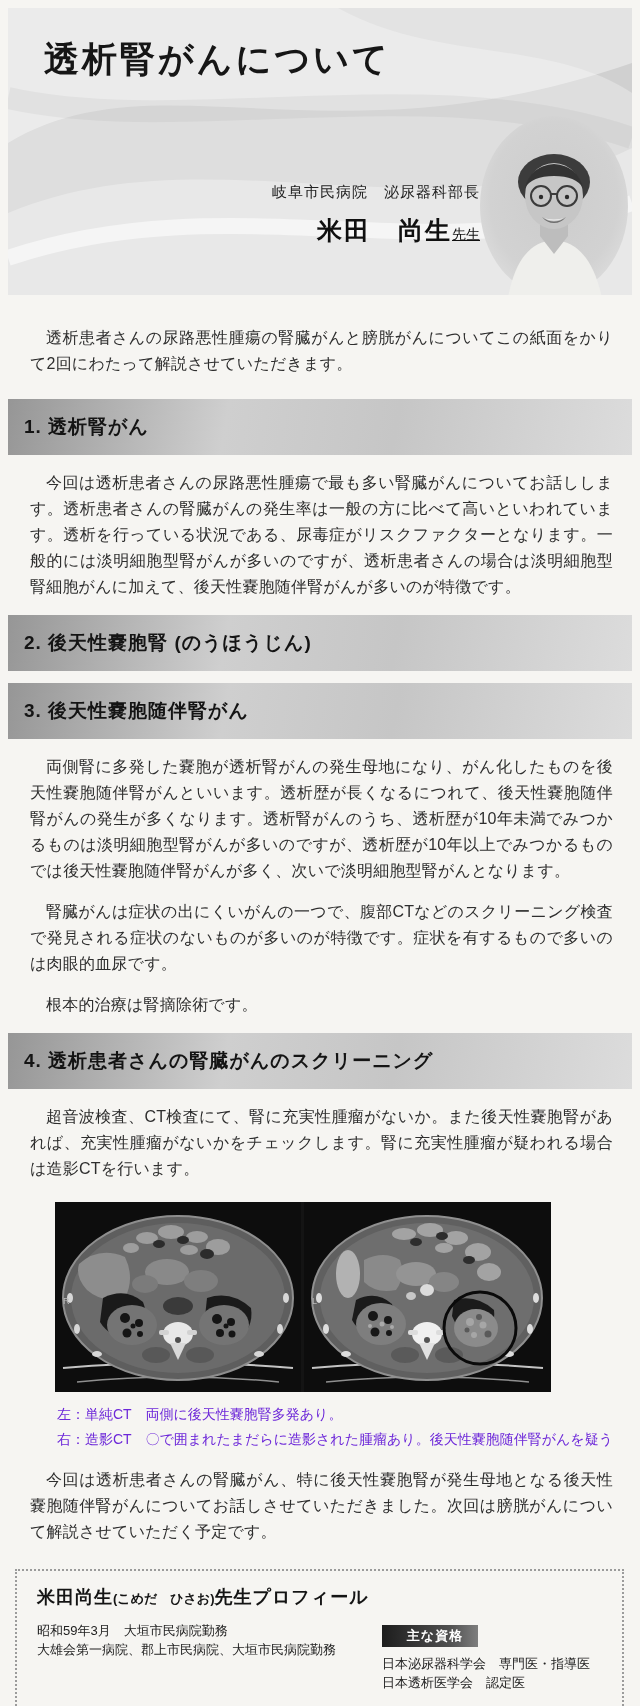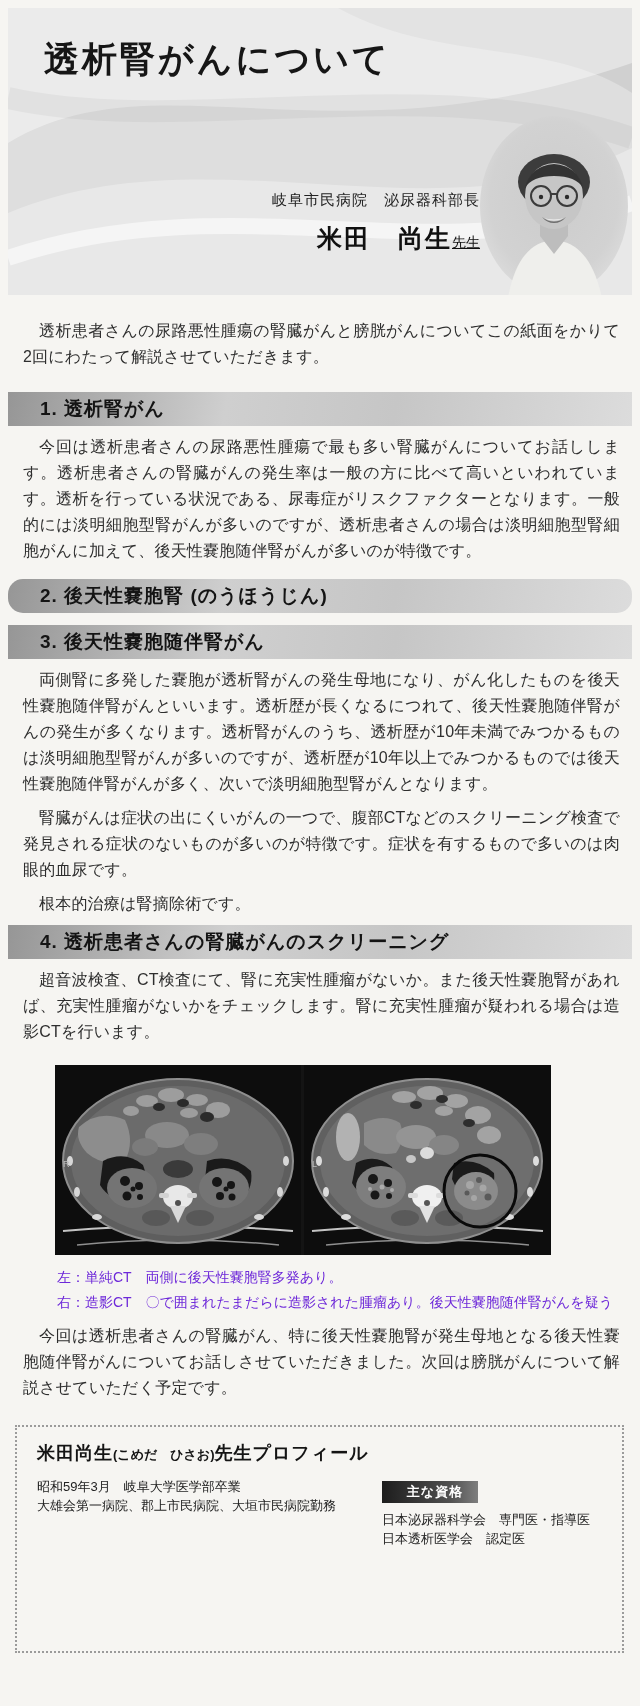--- a/index.html
+++ b/index.html
@@ -15,42 +15,42 @@
   
   .hero{
     position:absolute;left:8px;top:8px;width:624px;height:287px;
     background:#d946ef;overflow:hidden;
   }
   .hero svg.waves{position:absolute;left:0;top:0;}
   .hero-title{
     position:absolute;left:36px;top:28px;
     font-size:35px;font-weight:bold;color:#161616;letter-spacing:3px;
   }
-  .byline{position:absolute;right:152px;top:183px;text-align:right;margin-left:12px;}
+  .byline{position:absolute;right:152px;top:175px;text-align:right;margin-left:12px;}
   .affiliation{font-size:15px;color:#222;letter-spacing:1px;}
   .doctor{margin-top:12px;font-size:25px;font-weight:600;color:#101010;letter-spacing:2px;}
   .doctor .suffix{font-size:14px;font-weight:normal;letter-spacing:0;text-decoration:underline;}
   .portrait{position:absolute;right:2px;top:106px;width:152px;height:184px;}
 
   
   .content{position:absolute;left:15px;top:310px;width:613px;}
   p.body{
-    margin:8px;font-size:16px;line-height:26px;color:#2e2e2e;
+    margin:15px;font-size:16px;line-height:26px;color:#2e2e2e;
     text-align:justify;text-indent:16px;letter-spacing:0.2px;
   }
   .section-bar{
-    height:34px;width:624px;margin-left:-7px;box-sizing:border-box;
+    height:56px;width:624px;margin-left:-7px;box-sizing:border-box;
     background:linear-gradient(100deg,#969696 0%,#cfcfcf 35%,#c6c6c6 62%,#dcdcdc 100%);
-    display:flex;align-items:center;padding-left:32px;
+    display:flex;align-items:center;padding-left:16px;
     font-size:19px;font-weight:bold;color:#141414;letter-spacing:1px;
   }
   .mt-intro{margin-top:0;}
   .mt-bar1{margin-top:22px;}
   .mt-para{margin-top:9px;}
-  .mt-bar2{margin-top:15px;border-radius:15px;}
+  .mt-bar2{margin-top:15px;}
   .mt-bar3{margin-top:12px;}
   .mt-bar4{margin-top:7px;}
 
   
   .figure{
     margin:20px 0 0 40px;width:496px;height:190px;
     background:#141414;display:flex;gap:3px;
   }
   .figure svg{display:block;}
   .captions{margin:10px 0 0 42px;}
@@ -279,21 +279,21 @@
     </div>
 
     <p class="body mt-closing">今回は透析患者さんの腎臓がん、特に後天性嚢胞腎が発生母地となる後天性嚢胞随伴腎がんについてお話しさせていただきました。次回は膀胱がんについて解説させていただく予定です。</p>
 
     <div class="profile-box">
       <div class="profile-title">
         <span>米田尚生</span><span class="kana">(こめだ　ひさお)</span><span>先生プロフィール</span>
       </div>
       <div class="profile-cols">
         <div class="profile-left">
-          <div class="profile-row">昭和59年3月　岐阜大学医学部卒業</div>
+          <div class="profile-row">昭和59年3月　大垣市民病院勤務</div>
           <div class="profile-row">大雄会第一病院、郡上市民病院、大垣市民病院勤務</div>
 
         </div>
         <div class="profile-right">
           <div class="label-bar quals">主な資格</div>
           <div class="profile-row">日本泌尿器科学会　専門医・指導医</div>
           <div class="profile-row">日本透析医学会　認定医</div>
 
         </div>
       </div>

